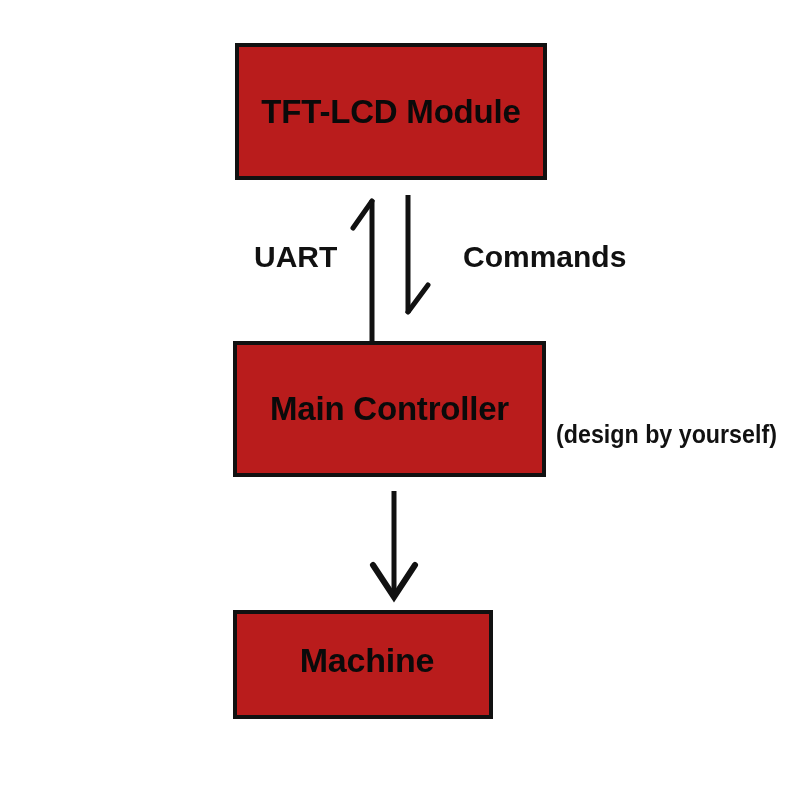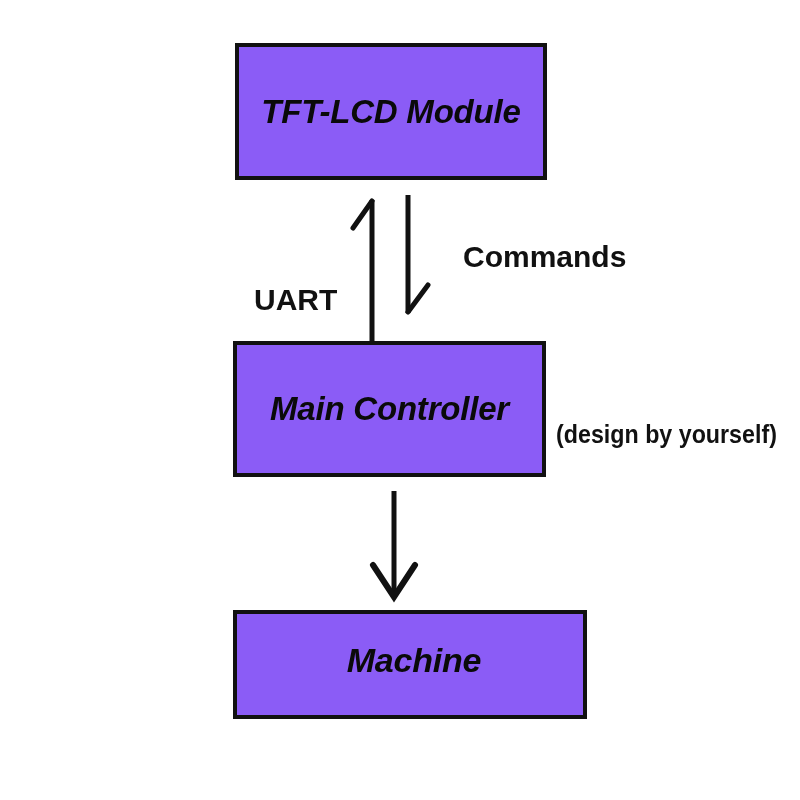--- a/index.html
+++ b/index.html
@@ -19,28 +19,27 @@
     position: relative;
     width: 800px;
     height: 800px;
     background: #ffffff;
   }
 
   
   .node-box {
     position: absolute;
     box-sizing: border-box;
-    background: #8b5cf6;
+    background: #b91c1c;
     border: 4px solid #111111;
     display: flex;
     flex-direction: column;
     align-items: center;
     justify-content: center;
     text-align: center;
-    font-style: italic;
   }
   .node-line {
     display: block;
     font-weight: bold;
     letter-spacing: -0.2px;
     white-space: nowrap;
     color: #0a0a0a;
   }
 
   #box-lcd {
@@ -62,21 +61,21 @@
     gap: 28px;
   }
   #box-controller .node-line {
     font-size: 33px;
     line-height: 52px;
   }
 
   #box-machine {
     left: 233px;
     top: 610px;
-    width: 354px;
+    width: 260px;
     height: 109px;
     justify-content: flex-start;
     padding-top: 24px;
     padding-left: 8px;
   }
   #box-machine .node-line {
     font-size: 34px;
     line-height: 44px;
   }
 
@@ -85,21 +84,20 @@
     position: absolute;
     font-weight: bold;
     white-space: nowrap;
     color: #111111;
   }
   #label-uart {
     left: 254px;
     top: 241px;
     font-size: 30px;
     line-height: 32px;
-    margin-top: 43px;
   }
   #label-commands {
     left: 431px;
     top: 241px;
     font-size: 30px;
     line-height: 32px;
     margin-left: 32px;
   }
 
   

